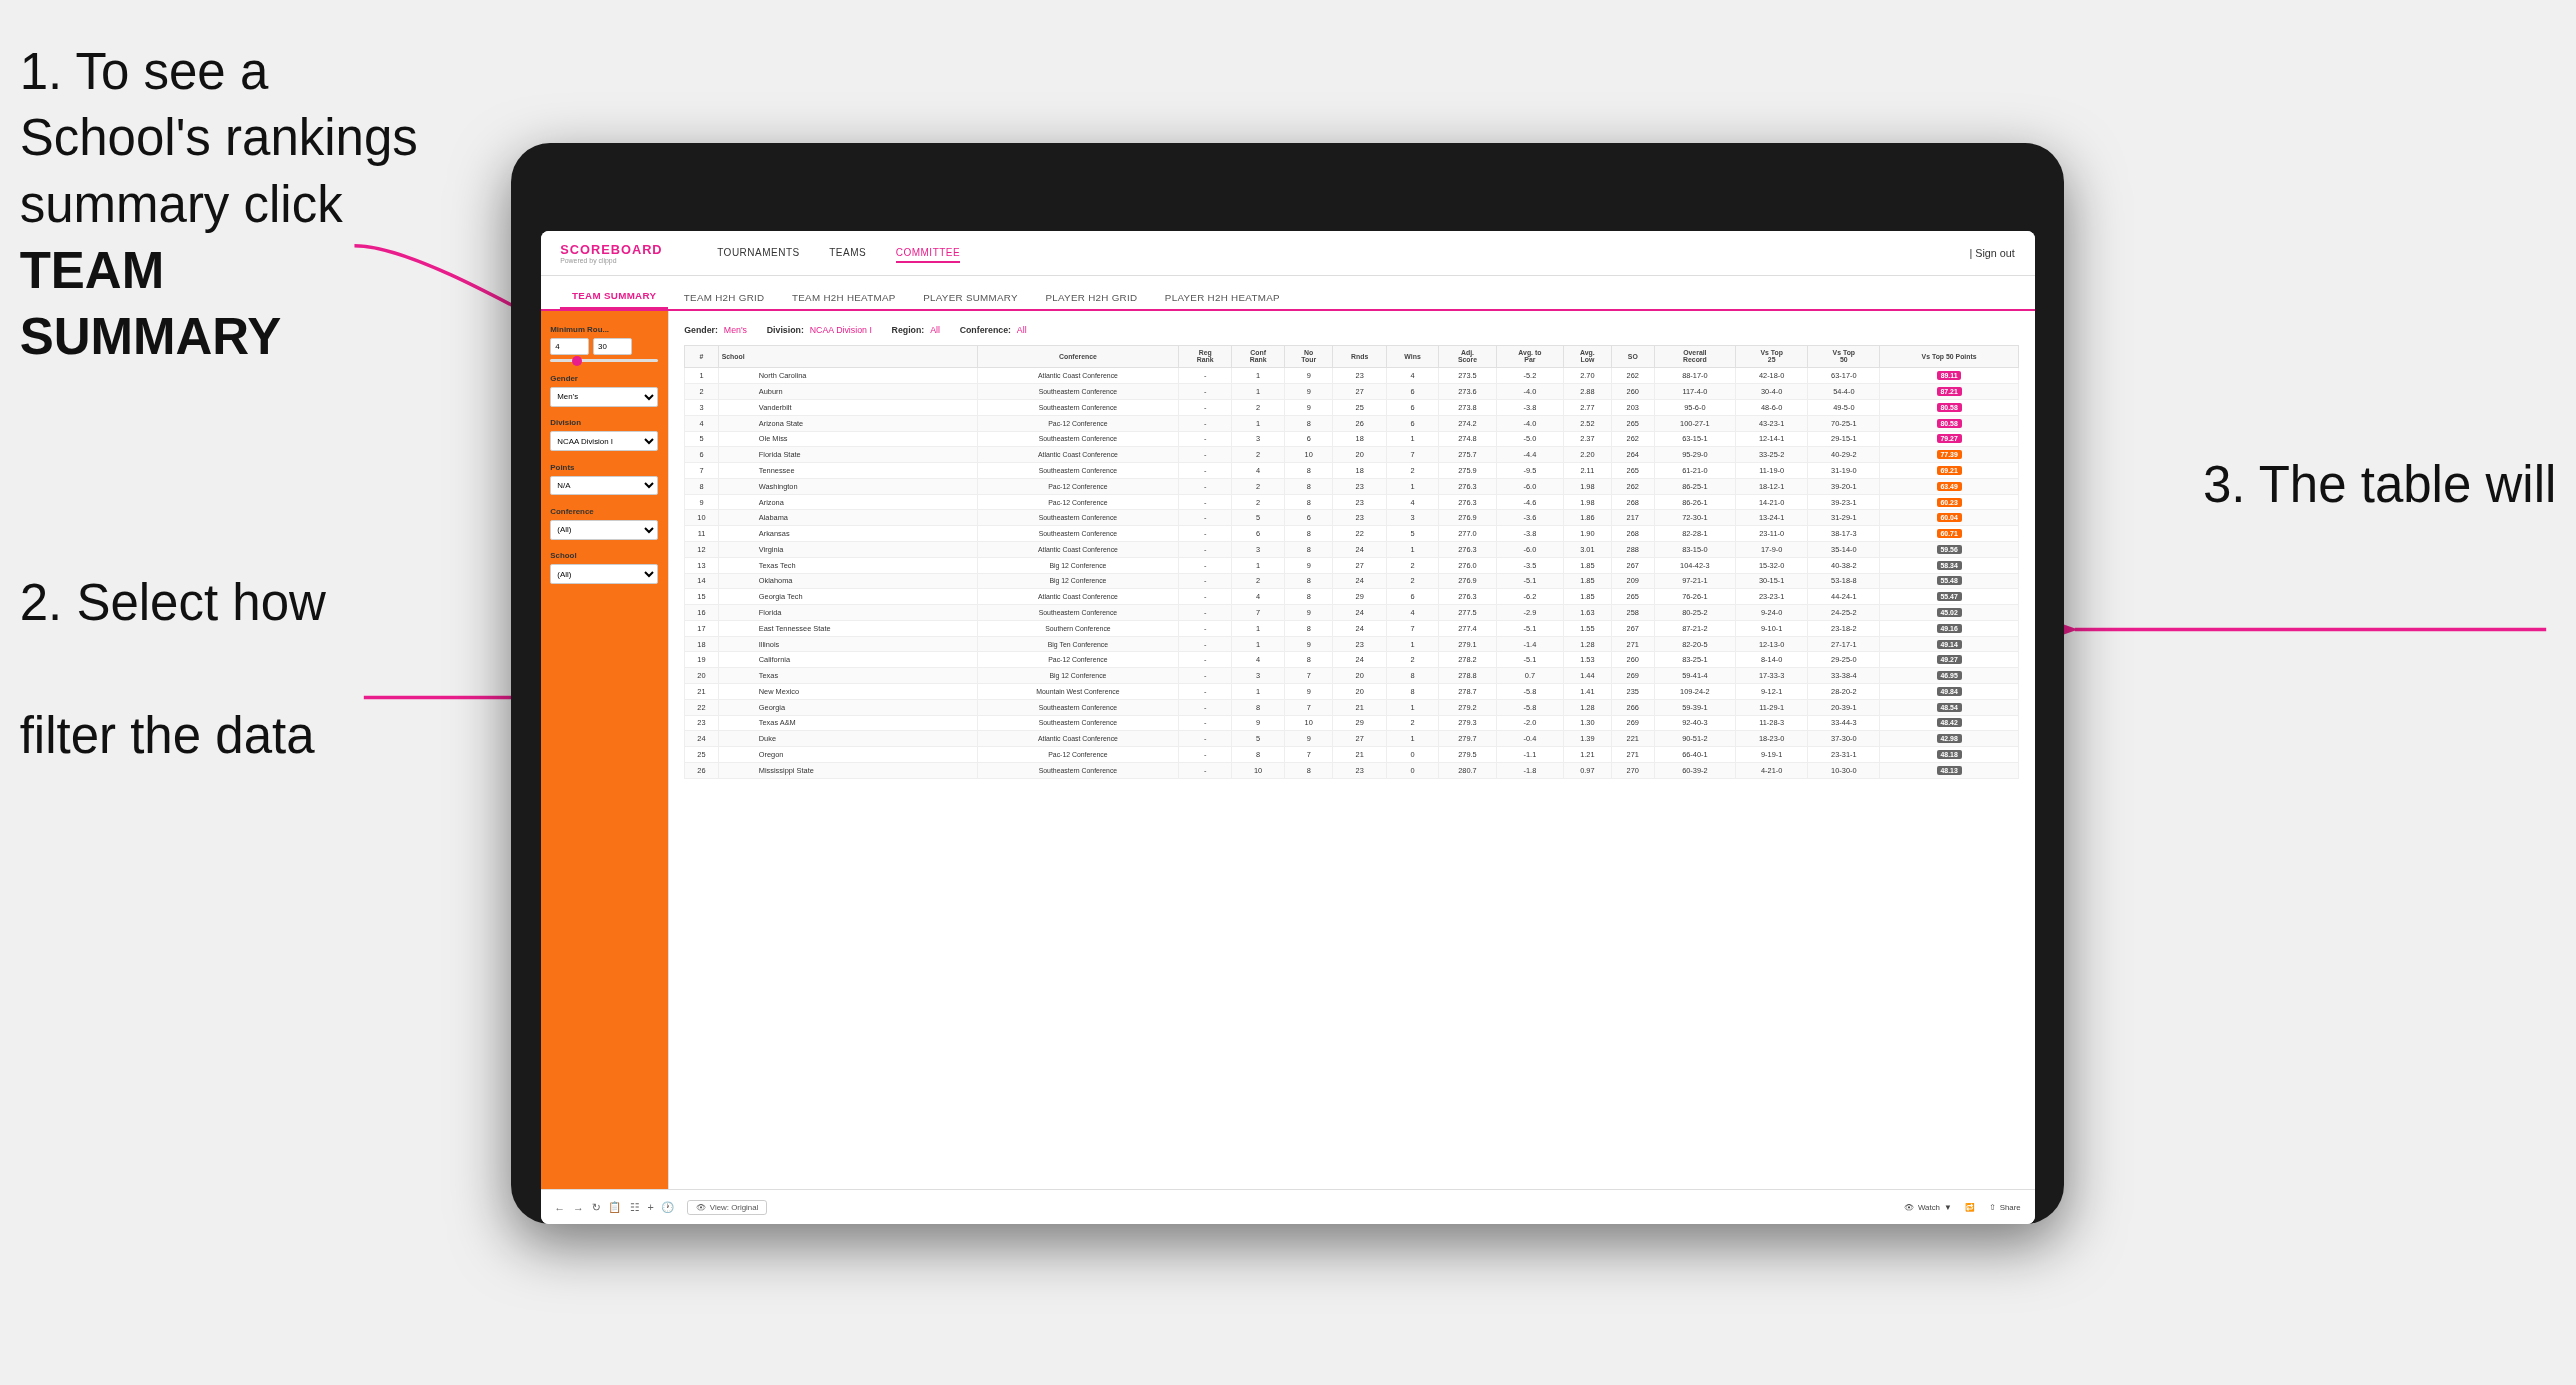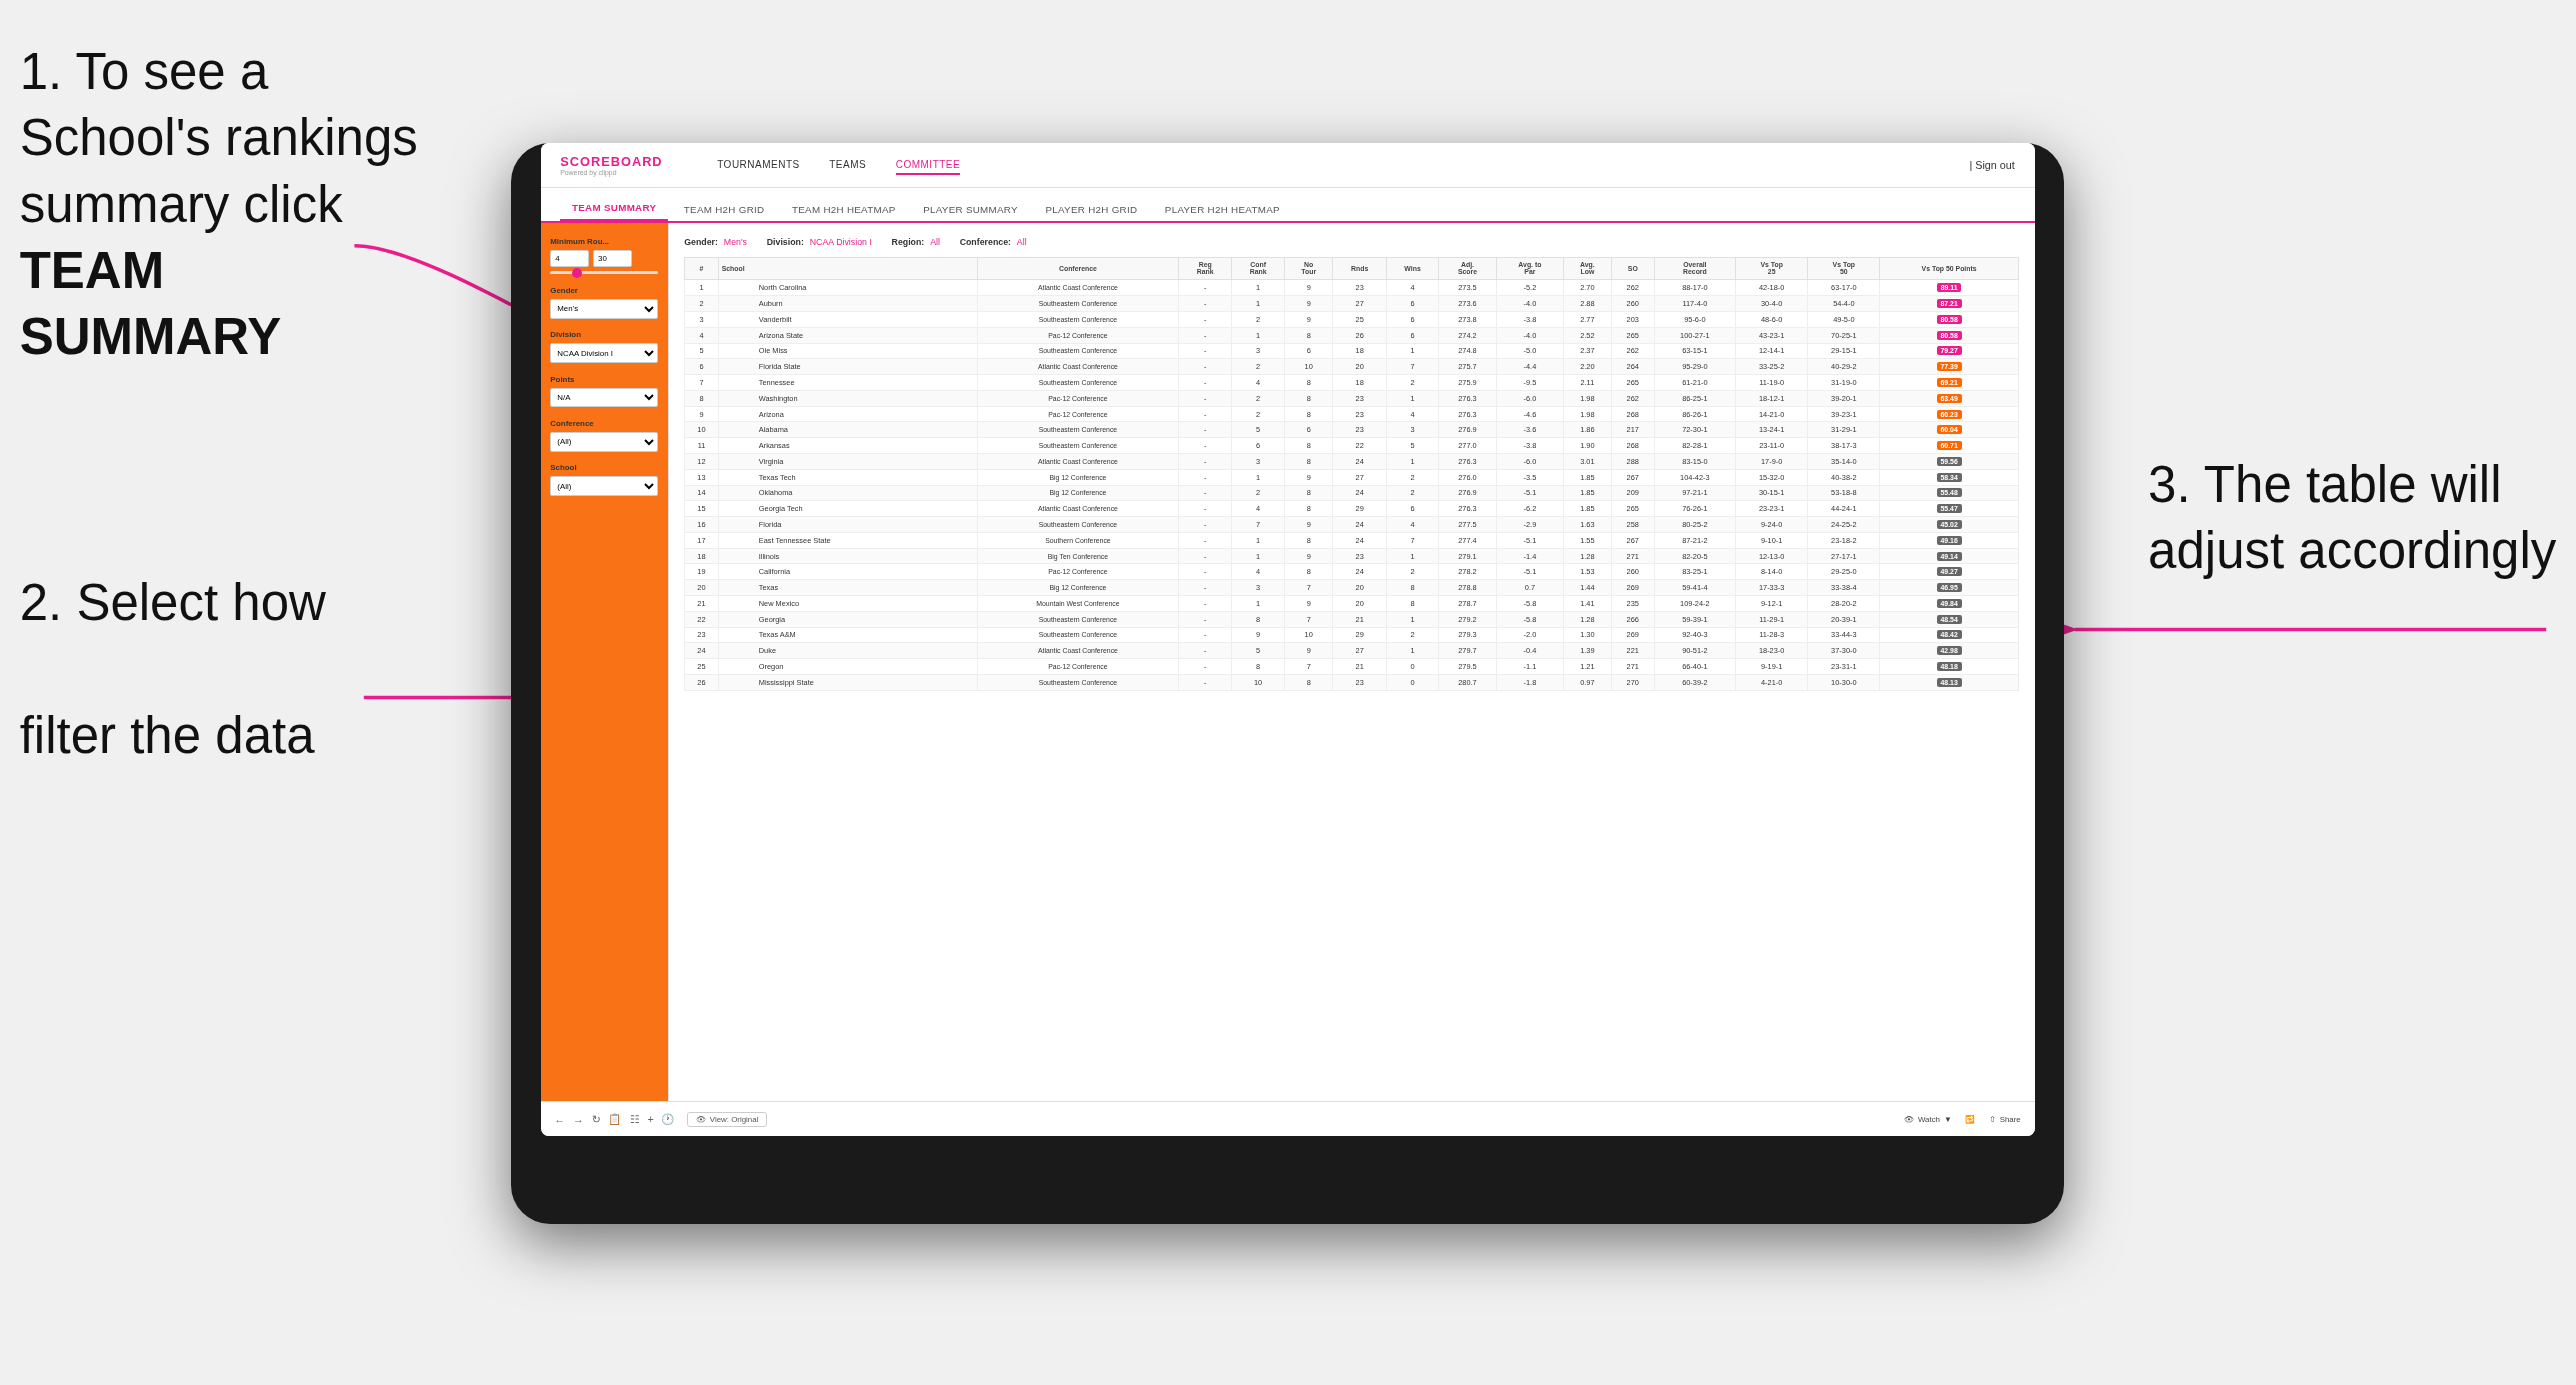--- a/index.html
+++ b/index.html
@@ -50,21 +50,21 @@
     .tablet {
       position: absolute;
       top: 143px;
       left: 511px;
       width: 1553px;
       height: 1081px;
       background: #1a1a1a;
       border-radius: 39px;
       box-shadow: 0 19.7px 59px rgba(0,0,0,0.5);
       display: flex;
-      align-items: flex-start;
+      align-items: flex-end;
       justify-content: center;
     }
 
     .tablet-screen {
       width: 1494px;
       height: 993px;
       background: #fff;
       border-radius: 7.9px;
       overflow: hidden;
       display: flex;
@@ -415,21 +415,20 @@
 </div>
 
 <div class="instruction-2">
   <span>2. Select how</span><br>
   <br>
   <span>filter the data</span>
 </div>
 
 <div class="instruction-3">
   <span>3. The table will</span><br>
-  <span>adjust accordingly</span>
 </div>
 
 <svg class="arrow-svg" style="position:absolute; top:236px; left:256px; width:570px; height:216px;" viewBox="0 0 580 220" width="570" height="216">
   <path d="M 100 10 C 200 10, 450 200, 570 210" stroke="#e91e8c" stroke-width="3.5" fill="none" marker-end="url(#arrowhead)"></path>
 </svg>
 
 <svg class="arrow-svg" style="position:absolute; top:668px; left:354px; width:442px; height:59px;" viewBox="0 0 450 60" width="442" height="59">
   <path d="M 10 30 L 440 30" stroke="#e91e8c" stroke-width="3.5" fill="none" marker-end="url(#arrowhead)"></path>
 </svg>
 

